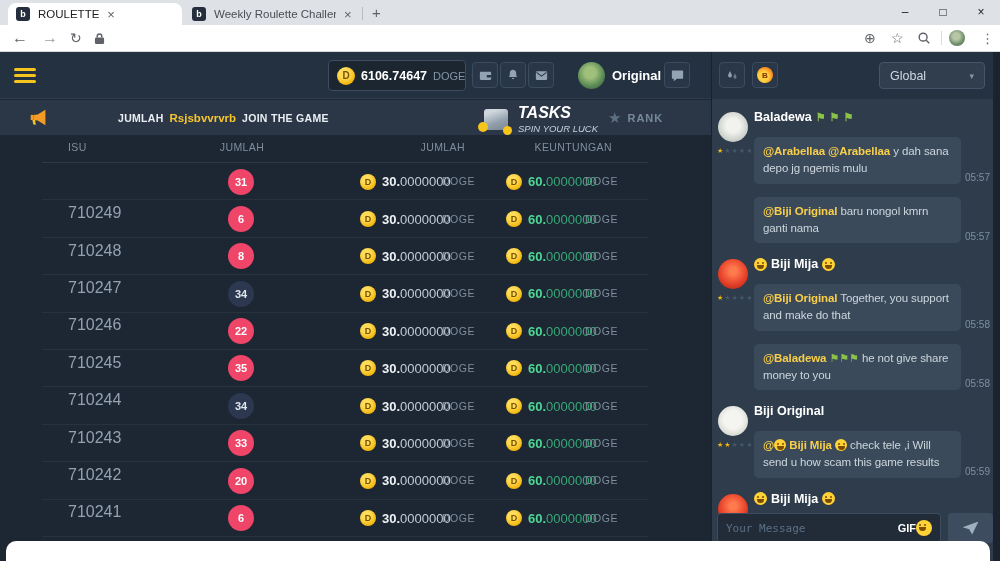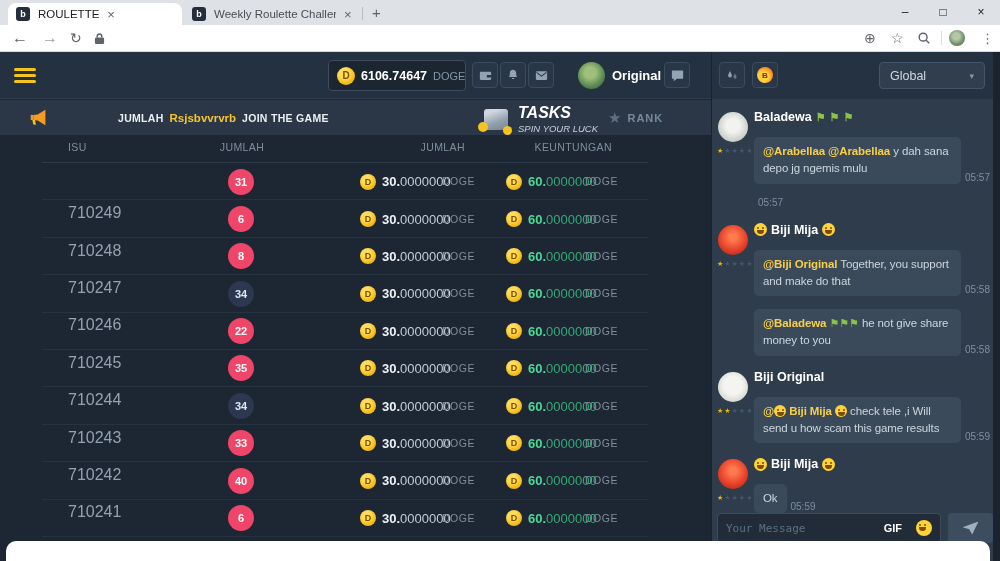--- a/index.html
+++ b/index.html
@@ -96,21 +96,21 @@
   .bubble-row { display:flex; align-items:flex-end; margin:13px 0 0 4px; }
   .bubble { background:#3b4a5a; border-radius:5px; padding:6px 9px; max-width:216px;
             font-size:11.5px; color:#ccd6dd; line-height:1.5; letter-spacing:-0.1px; }
   .mention { color:#f8cf4a; font-weight:700; }
   .mention .smiley { width:12px; height:12px; vertical-align:-2px; }
   .ts { margin-left:4px; font-size:10px; color:#7e8fa0; padding-bottom:1px; flex:none; }
 
   
   #chat-input-bar { position:absolute; left:5px; top:461px; width:224px; height:30px;
     background:#212c38; border:1px solid #3c4c5e; border-radius:4px;
-    display:flex; align-items:center; padding:0 8px; gap:14px; }
+    display:flex; align-items:center; padding:0 8px; gap:0; }
   #chat-input-bar input { flex:1; min-width:0; background:transparent; border:none; outline:none;
     font-family:"DejaVu Sans Mono", monospace; font-size:11px; color:#8a9aa8; }
   #chat-input-bar input::placeholder { color:#5d7084; }
   #gif-label { font-size:11px; font-weight:800; color:#fff; }
   #send-btn { position:absolute; left:236px; top:461px; width:45px; height:30px;
     background:#3d4d5f; border-radius:4px; display:flex; align-items:center; justify-content:center; }
   .plane { width:16px; height:13px; background:#9fb0c1;
            clip-path:polygon(0 45%,100% 0,60% 100%,42% 60%,0 45%); }
 
   
@@ -358,21 +358,21 @@
       <span class="r-badge" data-color="red">33</span>
       <span class="coin coin-sm r-coin1">D</span>
       <span class="r-amt a1"><b>30.</b><i>0000000</i></span>
       <span class="r-cur c1">DOGE</span>
       <span class="coin coin-sm r-coin2">D</span>
       <span class="r-amt a2"><b>60.</b><i>0000000</i></span>
       <span class="r-cur c2">DOGE</span>
     </div>
     <div class="row">
       <span class="r-id">710241</span>
-      <span class="r-badge" data-color="red">40</span>
+      <span class="r-badge" data-color="red">20</span>
       <span class="coin coin-sm r-coin1">D</span>
       <span class="r-amt a1"><b>30.</b><i>0000000</i></span>
       <span class="r-cur c1">DOGE</span>
       <span class="coin coin-sm r-coin2">D</span>
       <span class="r-amt a2"><b>60.</b><i>0000000</i></span>
       <span class="r-cur c2">DOGE</span>
     </div>
     <div class="row">
       <span class="r-id">710240</span>
       <span class="r-badge" data-color="red">6</span>
@@ -415,20 +415,24 @@
         </div>
         <div class="bubble-row">
           <div class="bubble">
             <span class="mention">@Arabellaa</span>
             <span class="mention">@Arabellaa</span>
             <span>y dah sana depo jg ngemis mulu</span>
           </div>
           <span class="ts">05:57</span>
         </div>
         <div class="bubble-row">
+          <div class="bubble">
+            <span class="mention">@Biji Original</span>
+            <span>baru nongol kmrn ganti nama</span>
+          </div>
           <span class="ts">05:57</span>
         </div>
       </div>
 
       <div class="msg">
         <span class="msg-avatar av-bijimija"></span>
         <span class="stars" data-rating="1"><i>★</i><i>★</i><i>★</i><i>★</i><i>★</i></span>
         <div class="msg-name">
           <span class="smiley"></span>
           <b>Biji Mija</b>

